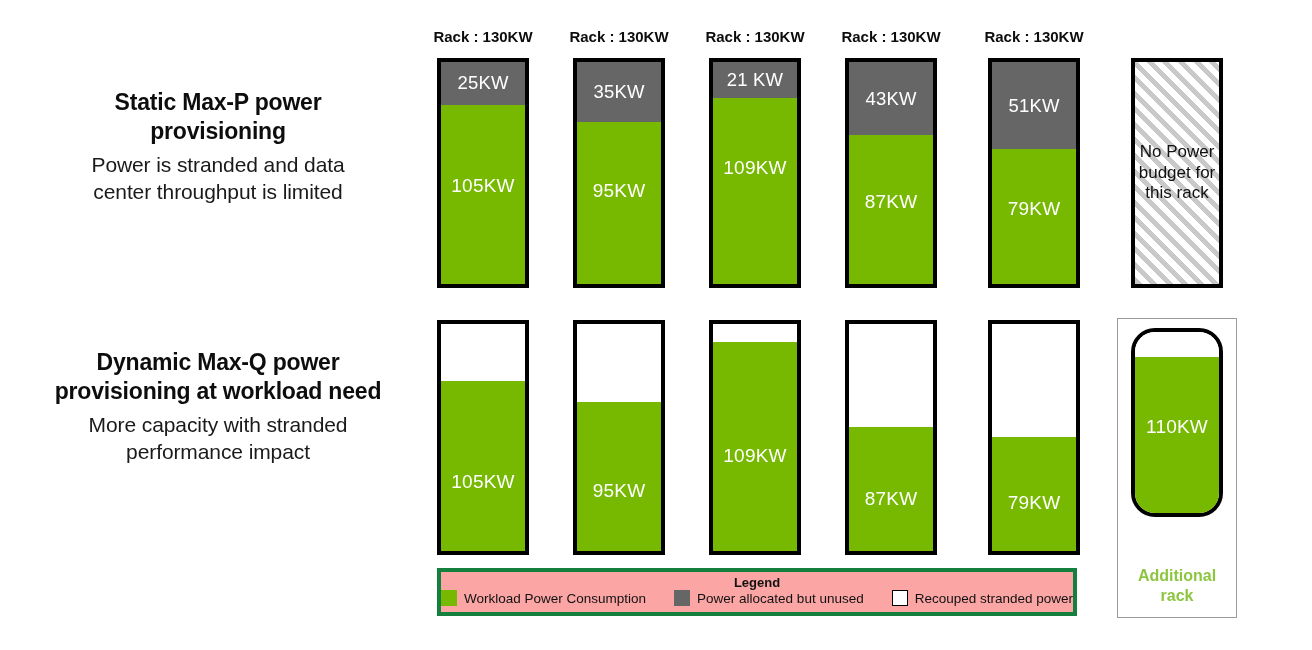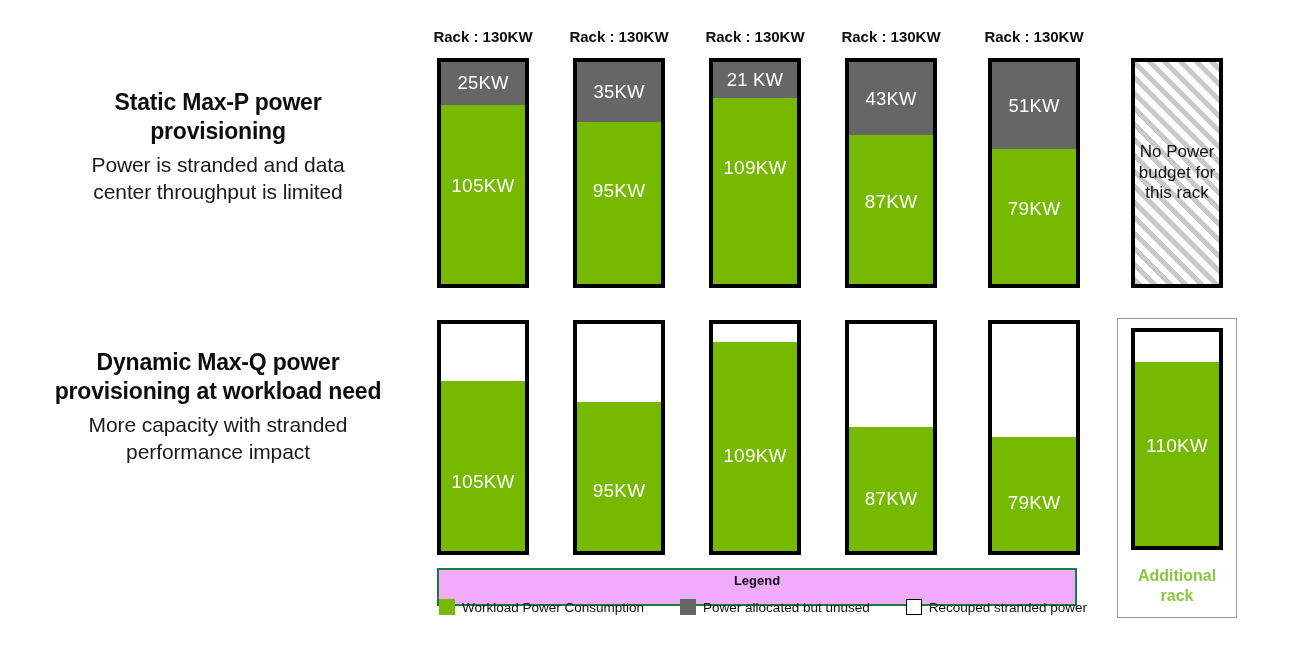--- a/index.html
+++ b/index.html
@@ -126,37 +126,37 @@
     white-space: pre-line;
   }
 
   
   .legend {
     position: absolute;
     box-sizing: border-box;
     left: 437px;
     top: 568px;
     width: 640px;
-    height: 38px;
-    border: 2px solid #15803d;
-    background: #f0abfc;
+    height: 48px;
+    border: 4px solid #15803d;
+    background: #fca5a5;
   }
   .legend-title {
     text-align: center;
     font-size: 13px;
     font-weight: bold;
     color: #111111;
     margin-top: 3px;
   }
   .legend-items {
     display: flex;
     align-items: center;
-    justify-content: flex-start;
-    gap: 36px;
-    margin-top: 11px;
+    justify-content: center;
+    gap: 28px;
+    margin-top: 0;
   }
   .legend-item {
     display: flex;
     align-items: center;
     gap: 7px;
   }
   .legend-sw {
     width: 16px;
     height: 16px;
     box-sizing: border-box;
@@ -275,21 +275,21 @@
 
 <div class="bar bar-r2" style="left:988px">
   <div class="seg seg-white" style="height:49.8%"></div>
   <div class="seg seg-green" style="height:50.2%">
     <span class="seg-label" style="top:9px">79KW</span>
   </div>
 </div>
 
 <div class="addl-box" style="left:1117px; top:318px; width:120px; height:300px;"></div>
 
-<div class="bar bar-r2" style="left:1131px; top:328px; height:222px;">
+<div class="bar bar-r2" style="left:1131px; top:328px; height:189px;border-radius:24px;">
   <div class="seg seg-white" style="height:14.0%"></div>
   <div class="seg seg-green" style="height:86.0%">
     <span class="seg-label" style="top:-8px">110KW</span>
   </div>
 </div>
 
 <div class="addl-caption" style="left:1117px; top:566px; width:120px;">Additional
 rack</div>
 
 <div class="legend">

